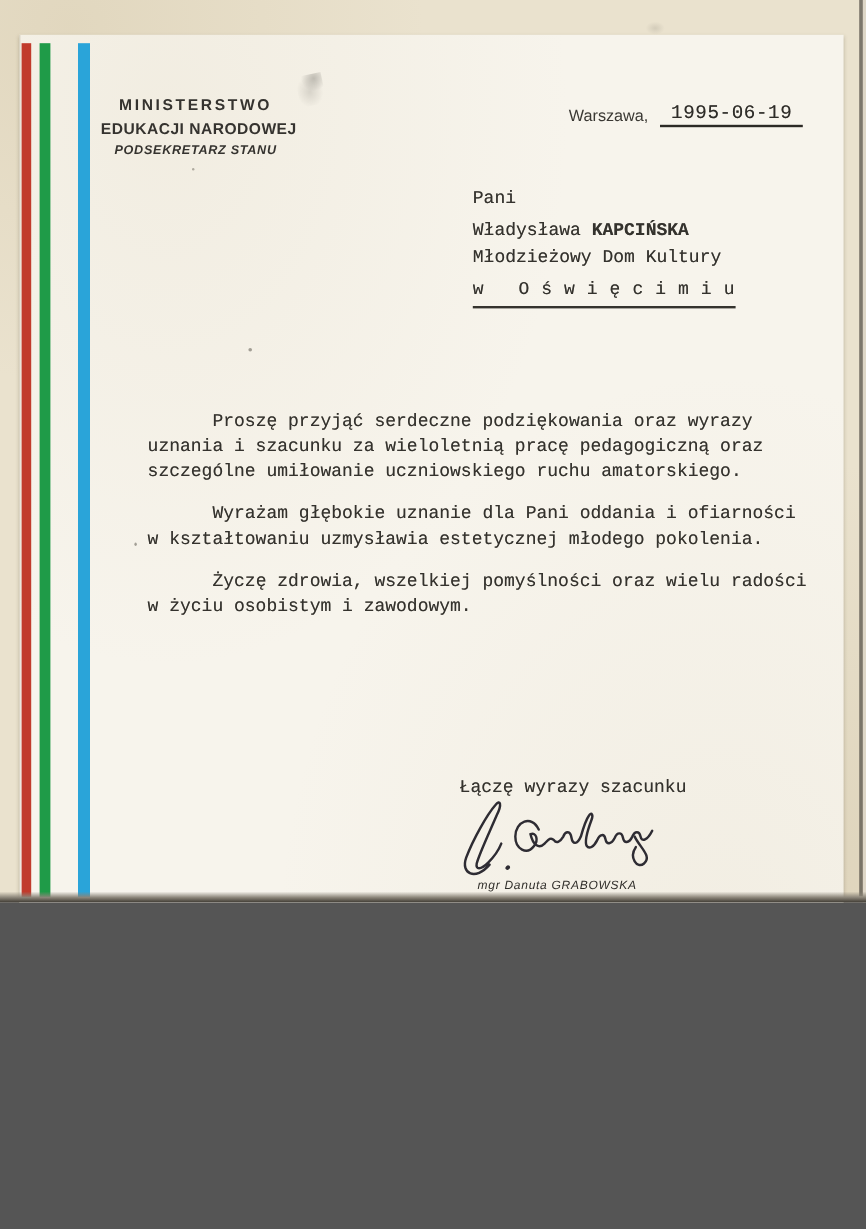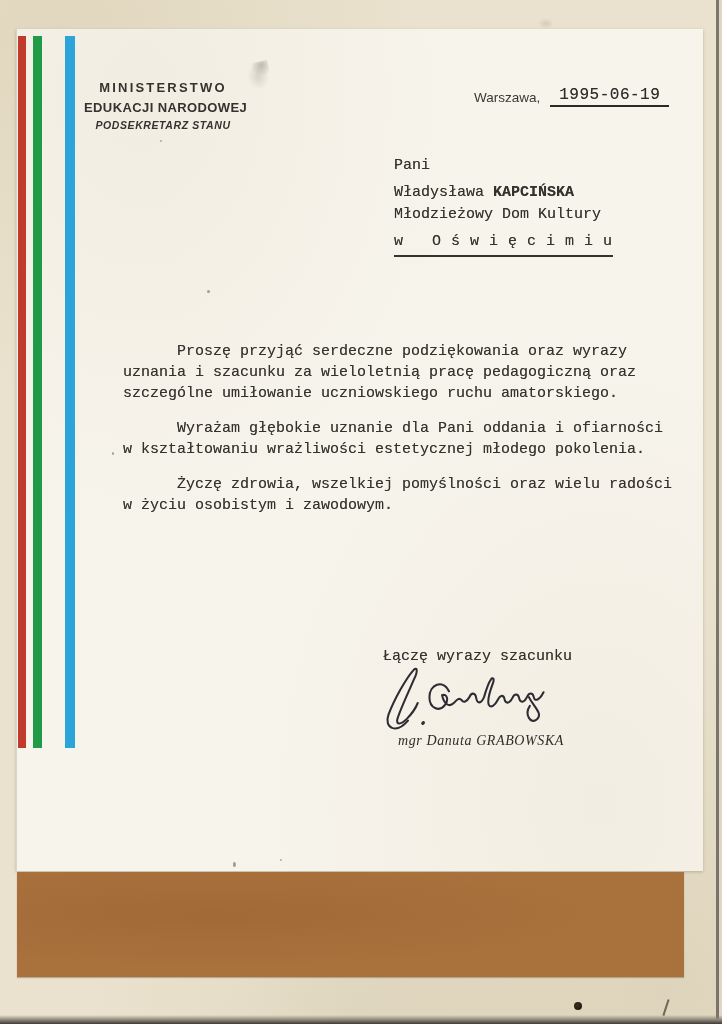--- a/index.html
+++ b/index.html
@@ -1,17 +1,17 @@
 <!DOCTYPE html>
 <html><head>
 <meta charset="utf-8">
 <style>
   html,body { margin:0; padding:0; background:#555; }
   .scan {
-    position:relative; width:722px; height:1024px; overflow:hidden;
+    position:relative; width:722px; height:752px; overflow:hidden;
     font-family:"Liberation Sans", sans-serif;
     background:
       radial-gradient(circle at 8% 3%, rgba(205,190,155,.30), transparent 30%),
       radial-gradient(circle at 92% 97%, rgba(195,180,145,.30), transparent 35%),
       radial-gradient(circle at 50% 99%, rgba(200,188,158,.25), transparent 25%),
       #eae2ce;
   }
   
   .letter {
     position:absolute; left:16px; top:29px; width:687px; height:842px;
@@ -50,22 +50,22 @@
   
   .body-block { position:absolute; left:123px; top:341px; width:560px;
     font-family:"Liberation Mono", monospace; font-size:15px; line-height:21px; color:#34322d;
     text-shadow:0 0 .5px rgba(40,38,34,.5); }
   .para { margin:0 0 14px 0; white-space:pre-wrap; }
   
   .closing { position:absolute; left:383px; top:648px; font-family:"Liberation Mono", monospace;
     font-size:15px; color:#34322d; text-shadow:0 0 .5px rgba(40,38,34,.5); white-space:nowrap; }
   .signature { position:absolute; left:380px; top:664px; width:172px; height:78px; }
   .signature path { fill:none; stroke:#2e2c33; stroke-width:2.1; stroke-linecap:round; }
-  .signatory { position:absolute; left:398px; top:733px; font-family:Liberation Serif, serif;
-    font-style:italic; font-size:14px; letter-spacing:.6px; color:#2f2d29; white-space:nowrap; }
+  .signatory { position:absolute; left:398px; top:733px; font-family:Liberation Sans, sans-serif;
+    font-style:italic; font-size:10px; letter-spacing:.6px; color:#2f2d29; white-space:nowrap; }
   
   .brown-strip { position:absolute; left:17px; top:872px; width:667px; height:105px;
     background:
       radial-gradient(ellipse at 30% 40%, rgba(120,75,35,.18), transparent 60%),
       #a9713c;
     box-shadow:0 1px 1px rgba(110,90,60,.4); }
   
   .edge-right-light { position:absolute; right:0; top:0; bottom:0; width:3px; background:#ded7c7; }
   .edge-right-line  { position:absolute; right:3px; top:0; bottom:5px; width:3px; background:#57534a; opacity:.75; }
   .edge-bottom { position:absolute; left:0; right:0; bottom:0; height:9px;
@@ -113,21 +113,21 @@
     </div>
     <div>Młodzieżowy Dom Kultury</div>
     <div class="rec-location">w   O ś w i ę c i m i u</div>
   </div>
 
   <div class="body-block">
     <p class="para">      Proszę przyjąć serdeczne podziękowania oraz wyrazy
 uznania i szacunku za wieloletnią pracę pedagogiczną oraz
 szczególne umiłowanie uczniowskiego ruchu amatorskiego.</p>
     <p class="para">      Wyrażam głębokie uznanie dla Pani oddania i ofiarności
-w kształtowaniu wrażliwości estetycznej młodego pokolenia.</p>
+w kształtowaniu uzmysławia estetycznej młodego pokolenia.</p>
     <p class="para">      Życzę zdrowia, wszelkiej pomyślności oraz wielu radości
 w życiu osobistym i zawodowym.</p>
   </div>
 
   <div class="closing">Łączę wyrazy szacunku</div>
 
   <svg class="signature" viewBox="0 0 175 80" aria-hidden="true">
     <path d="M28 58 C16 72 3 66 8 52 C14 36 26 15 33 7 C37 2 39 6 34 16 C28 30 19 49 17 57 C16 62 20 63 27 56 C32 51 36 45 38 40"></path>
     <path d="M43 60 C44 59 45 60 44 61 C43 62 42 61 43 60"></path>
     <path d="M70 28 C64 15 50 21 50 34 C50 45 60 50 66 42 C70 37 68 30 63 32 C65 41 70 45 75 40 C78 37 80 34 83 37 C85 40 88 39 91 34 C93 29 97 29 98 35 C99 41 103 41 106 34 C108 27 110 20 113 16 C115 13 117 15 115 20 C112 28 109 38 111 42 C113 45 117 43 120 37 C122 32 126 31 127 36 C128 41 132 41 135 35 C137 30 141 30 142 35 C143 40 147 40 150 34 C152 29 156 29 157 34 C158 39 163 37 167 29"></path>

